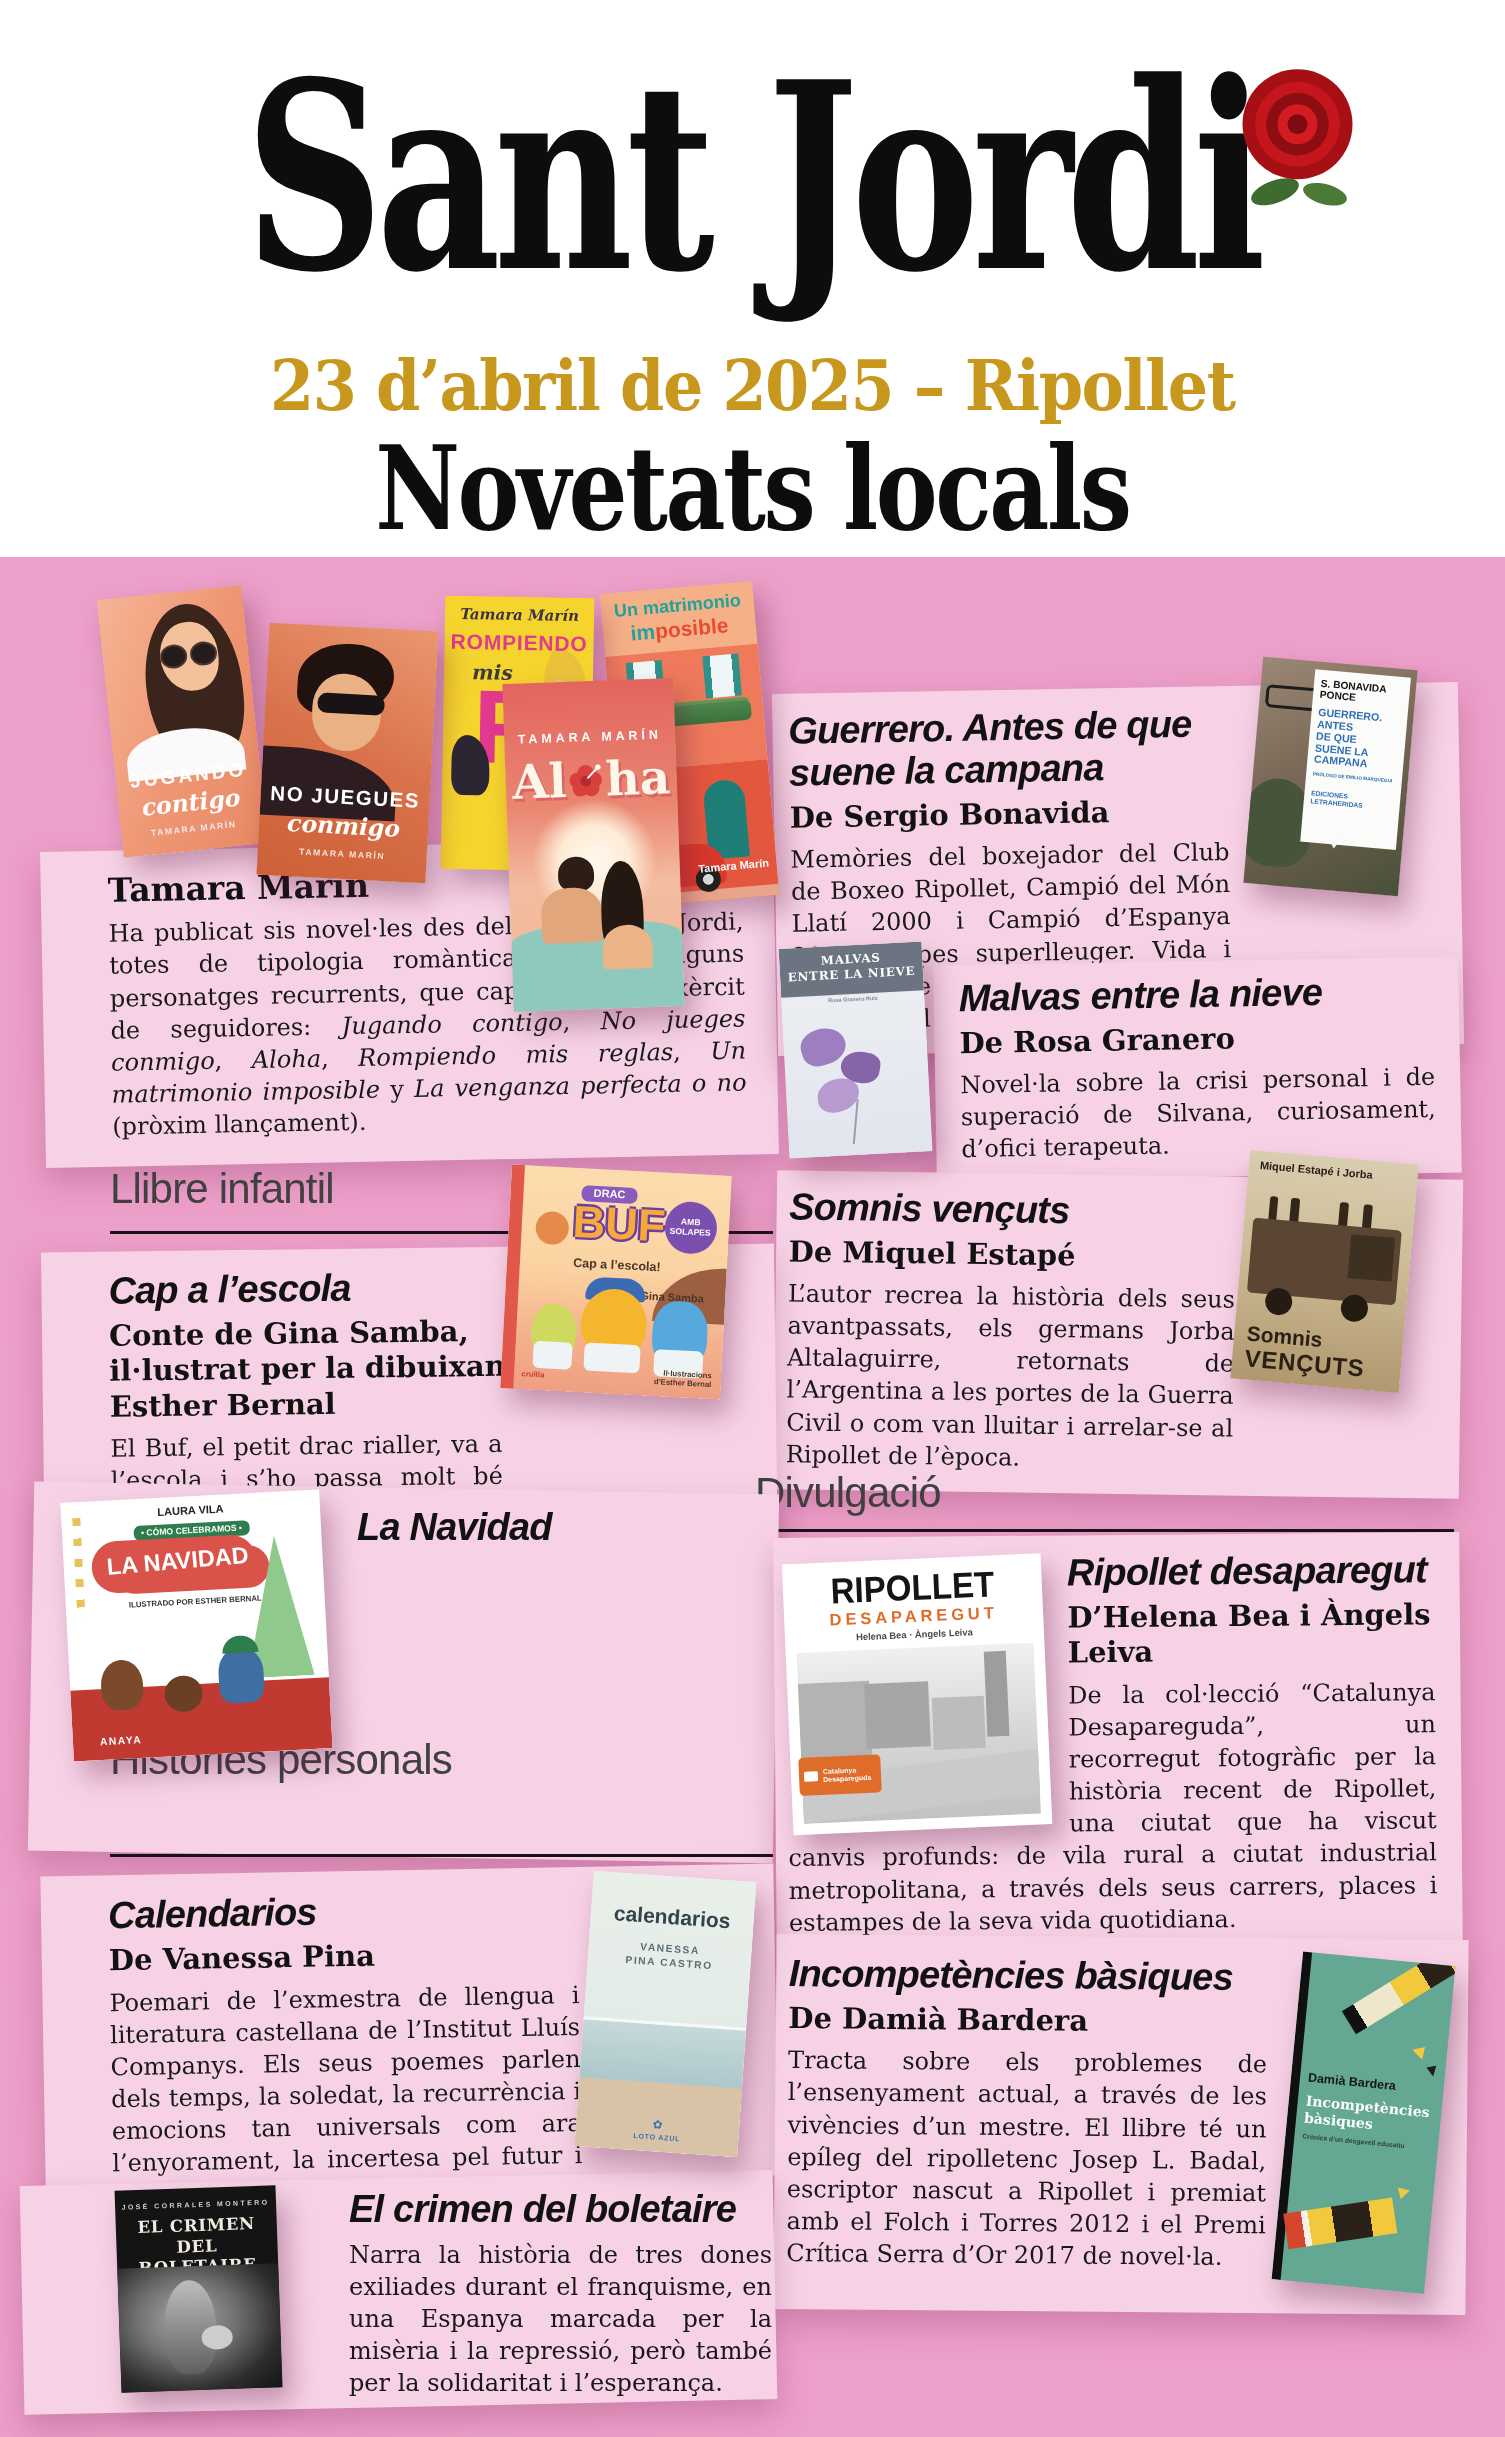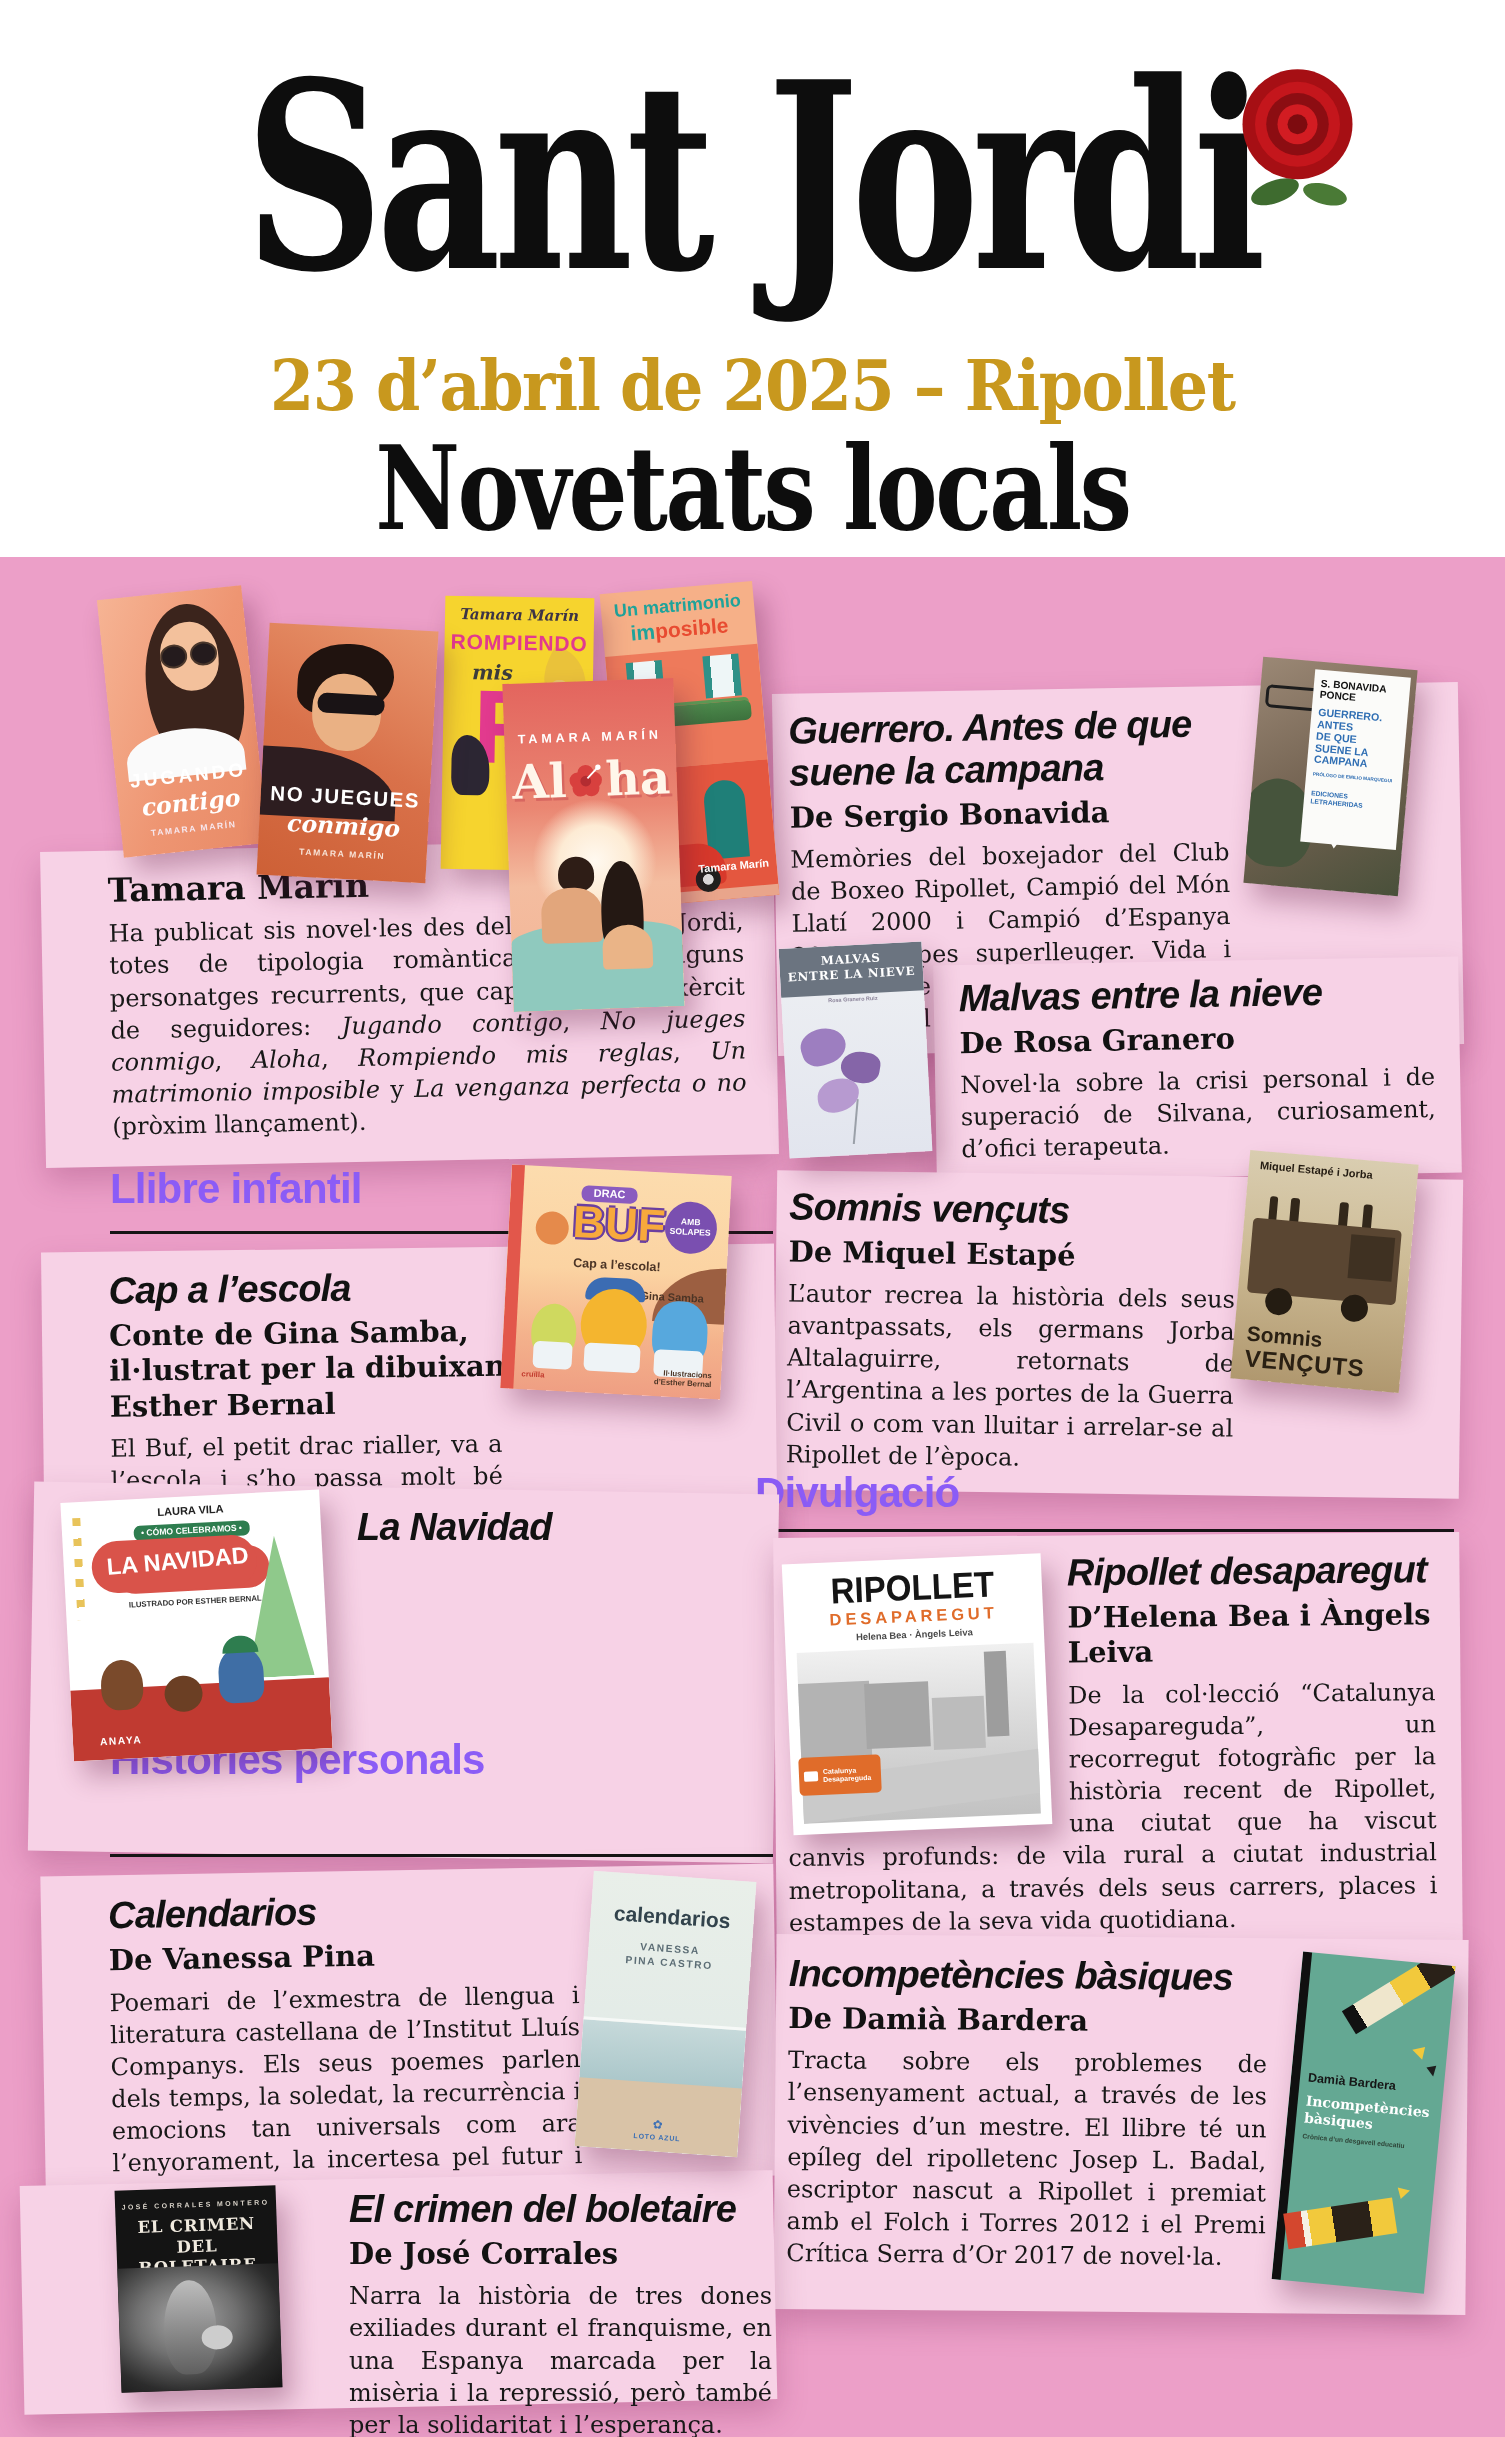--- a/index.html
+++ b/index.html
@@ -8,21 +8,21 @@
   html,body{margin:0;padding:0;}
   body{width:1505px;height:2438px;position:relative;overflow:hidden;background:var(--paper);
        font-family:"Liberation Sans","DejaVu Sans",sans-serif;}
   .abs{position:absolute;}
   .ctr{position:absolute;left:0;right:0;text-align:center;}
   .squish{display:inline-block;transform:scaleX(var(--sx,1));transform-origin:center;white-space:nowrap;}
   .pinkbg{position:absolute;left:0;right:0;top:557px;bottom:0;background:var(--pink);}
   .t-main{font:700 259px/1.02 "DejaVu Serif",serif;letter-spacing:-9.4px;color:#0d0d0d;--sx:.74;}
   .t-date{font:700 69px/1 "DejaVu Serif",serif;color:var(--gold);--sx:.92;letter-spacing:-1.6px;}
   .t-sub{font:700 116px/1 "DejaVu Serif",serif;color:#0d0d0d;--sx:.80;letter-spacing:-3.1px;}
-  .shead{font-weight:700;font-size:42px;line-height:1.05;letter-spacing:-0.8px;color:#8b5cf6;position:absolute;}
+  .shead{font-weight:400;font-size:42px;line-height:1.05;letter-spacing:-0.8px;color:#404040;position:absolute;}
   .rule{position:absolute;height:3.1px;background:#151515;}
   .panel{position:absolute;background:var(--panel);box-shadow:0 14px 30px rgba(118,34,84,.26);}
   .btitle{font-weight:800;font-style:italic;font-size:38px;line-height:1.1;letter-spacing:-0.8px;color:#121212;}
   .bauthor{font-family:"DejaVu Serif",serif;font-weight:700;font-size:29px;line-height:1.22;color:#121212;
            white-space:pre-line;margin-top:6.3px;}
   .bodytext{font-family:"DejaVu Serif",serif;font-size:24px;line-height:1.34;color:#181818;text-align:justify;margin-top:7.8px;}
   .tam-head{font-family:"DejaVu Serif",serif;font-weight:700;font-size:33px;color:#121212;}
   .cover{position:absolute;overflow:hidden;box-shadow:9.4px 15.7px 27px rgba(92,22,62,.33);}
   .cover *{position:absolute;}
   .cov-txt{left:0;right:0;text-align:center;}
@@ -472,18 +472,17 @@
     <div class="cov-txt cr-au">JOSÉ CORRALES MONTERO</div>
     <div class="cov-txt cr-ti preline">EL CRIMEN
 DEL BOLETAIRE</div>
     <div class="cr-ph">
       <div class="cr-mad"></div>
       <div class="cr-baby"></div>
     </div>
   </div>
   <div class="abs" style="left:349px;top:2189px;width:423px;z-index:2">
     <div class="btitle">El crimen del boletaire</div>
-    <div class="bauthor">De José Corrales</div>
     <div class="bodytext">Narra la història de tres dones exiliades durant el franquisme, en una Espanya marcada per la misèria i la repressió, però també per la solidaritat i l’esperança.</div>
   </div>
 
 </div>
 
 
 </body></html>

